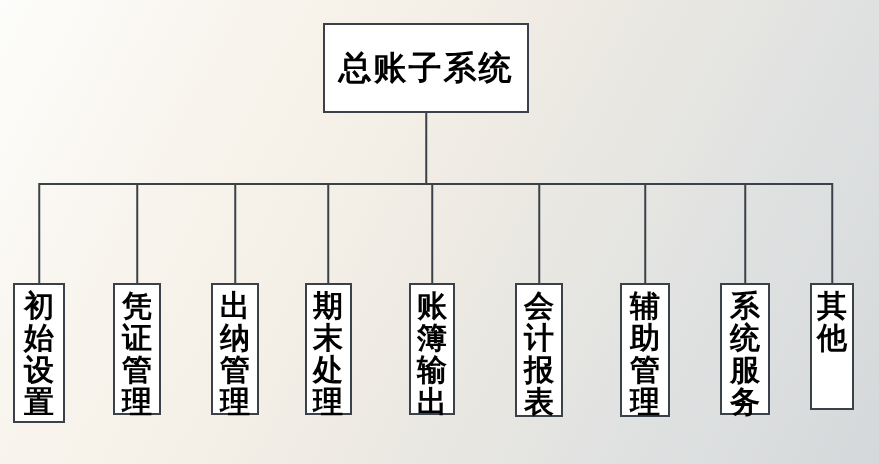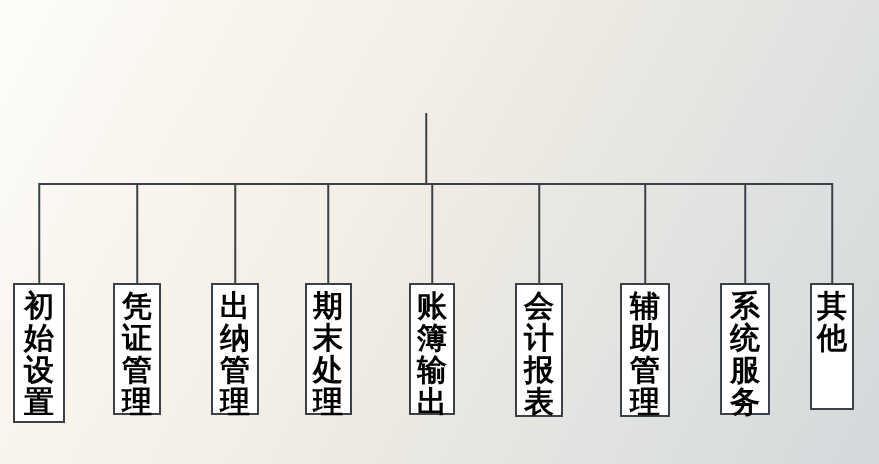--- a/index.html
+++ b/index.html
@@ -47,20 +47,23 @@
   .vlabel{
     white-space:pre-line;text-align:center;
     font-size:30px;line-height:32px;font-weight:bold;color:var(--text);
   }
 </style>
 </head>
 <body>
 
 <div class="stage">
 
+  <div class="root-box">
+    <span class="root-label">总账子系统</span>
+  </div>
 
   <div class="vline root-stem"></div>
 
   <div class="hline" style="left: 39px; width: 793px; top: 183px;"></div>
 
   <div>
       <div class="vline" style="left: 39px; top: 183px; height: 100px;"></div>
       <div class="child-box" style="left: 13px; top: 283px; width: 52px; height: 140px;">
         <span class="vlabel">初
 始

